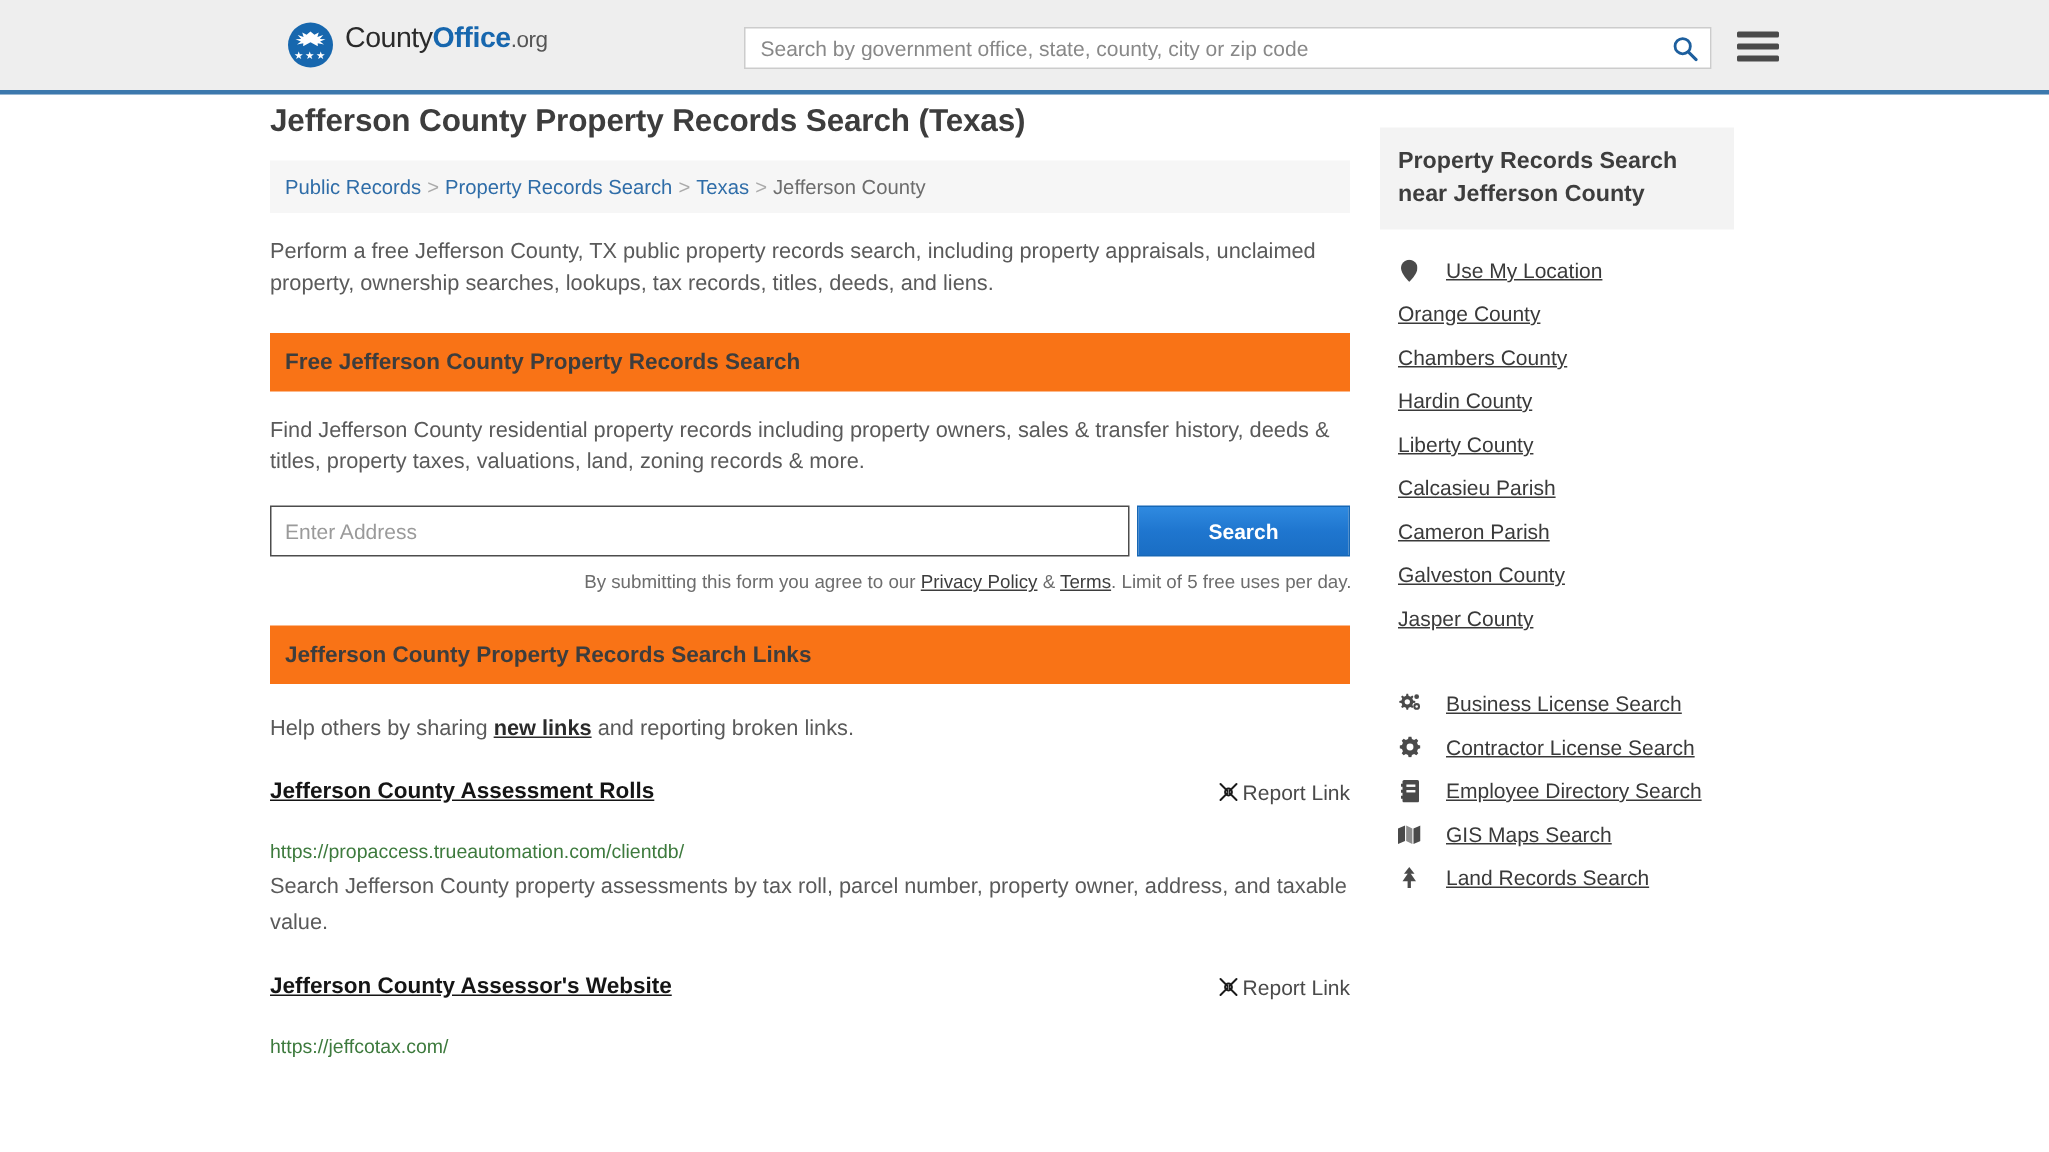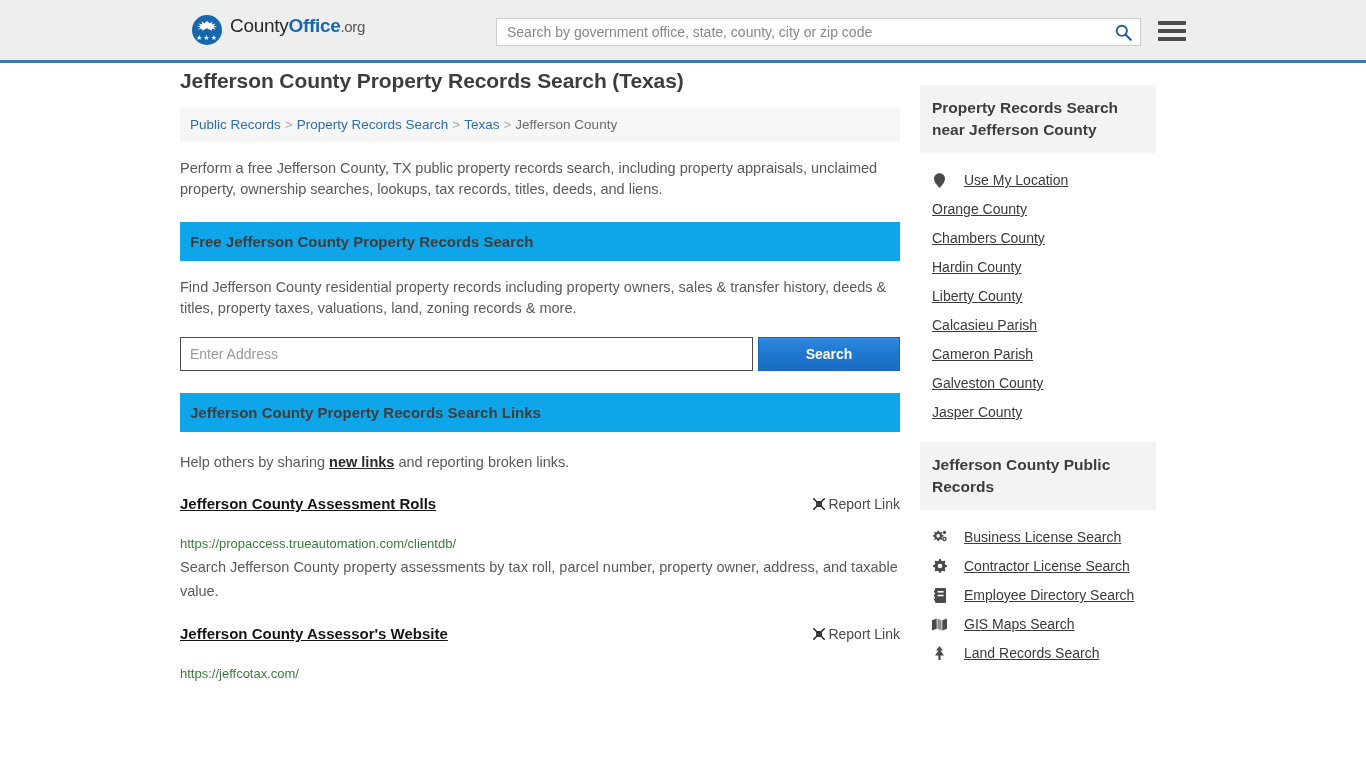--- a/index.html
+++ b/index.html
@@ -131,21 +131,21 @@
   .breadcrumb .current { color: #6c6c6c; }
 
   .intro {
     font-size: 14.5px;
     line-height: 21px;
     color: #5a5a5a;
     margin: 16px 0 22px 0;
   }
 
   .sec-head {
-    background: #0ea5e9;
+    background: #f97316;
     padding: 11px 10px;
     font-size: 15px;
     font-weight: 700;
     color: #3d3d3d;
   }
 
   .sec-body-text {
     font-size: 14.5px;
     line-height: 21px;
     color: #5a5a5a;
@@ -312,20 +312,23 @@
 
     <div class="sec-head">Free Jefferson County Property Records Search</div>
 
     <p class="sec-body-text">Find Jefferson County residential property records including property owners, sales &amp; transfer history, deeds &amp; titles, property taxes, valuations, land, zoning records &amp; more.</p>
 
     <div class="form-row">
       <input class="addr-input" type="text" placeholder="Enter Address" style="">
       <button class="btn-search">Search</button>
     </div>
 
+    <div class="form-note">
+      <span>By submitting this form you agree to our </span><a href="#">Privacy Policy</a><span> &amp; </span><a href="#">Terms</a><span>. Limit of 5 free uses per day.</span>
+    </div>
 
     <div class="sec-head" style="margin-top:22px">Jefferson County Property Records Search Links</div>
 
 
     <p class="share-line">
       <span>Help others by sharing </span><a href="#">new links</a><span> and reporting broken links.</span>
     </p>
 
     <div class="link-entry">
       <div class="link-entry-head">
@@ -396,21 +399,20 @@
       <div class="side-item">
         <a href="#">Galveston County</a>
       </div>
       <div class="side-item">
         <a href="#">Jasper County</a>
       </div>
     </div>
 
     <div class="side-gap"></div>
 
-    <div class="side-card-head">Jefferson County Public Records</div>
     <div class="side-list">
 
       <div class="side-item">
         <span class="side-icon">
           <svg width="15" height="14" viewBox="0 0 16 15">
             <path d="M6 0.5 L7.2 0.5 L7.5 2 L8.9 2.6 L10.2 1.8 L11 2.7 L10.2 4 L10.8 5.4 L12.3 5.7 L12.3 6.9 L10.8 7.2 L10.2 8.6 L11 9.9 L10.2 10.7 L8.9 10 L7.5 10.6 L7.2 12 L6 12 L5.7 10.6 L4.3 10 L3 10.7 L2.2 9.9 L3 8.6 L2.4 7.2 L0.9 6.9 L0.9 5.7 L2.4 5.4 L3 4 L2.2 2.7 L3 1.8 L4.3 2.6 L5.7 2 Z" fill="#4a4a4a"></path>
             <circle cx="6.6" cy="6.3" r="1.9" fill="#ffffff"></circle>
             <circle cx="13.3" cy="9.6" r="2.4" fill="#4a4a4a"></circle>
             <circle cx="13.3" cy="9.6" r="0.9" fill="#ffffff"></circle>
             <circle cx="13.3" cy="2.6" r="1.7" fill="#4a4a4a"></circle>

